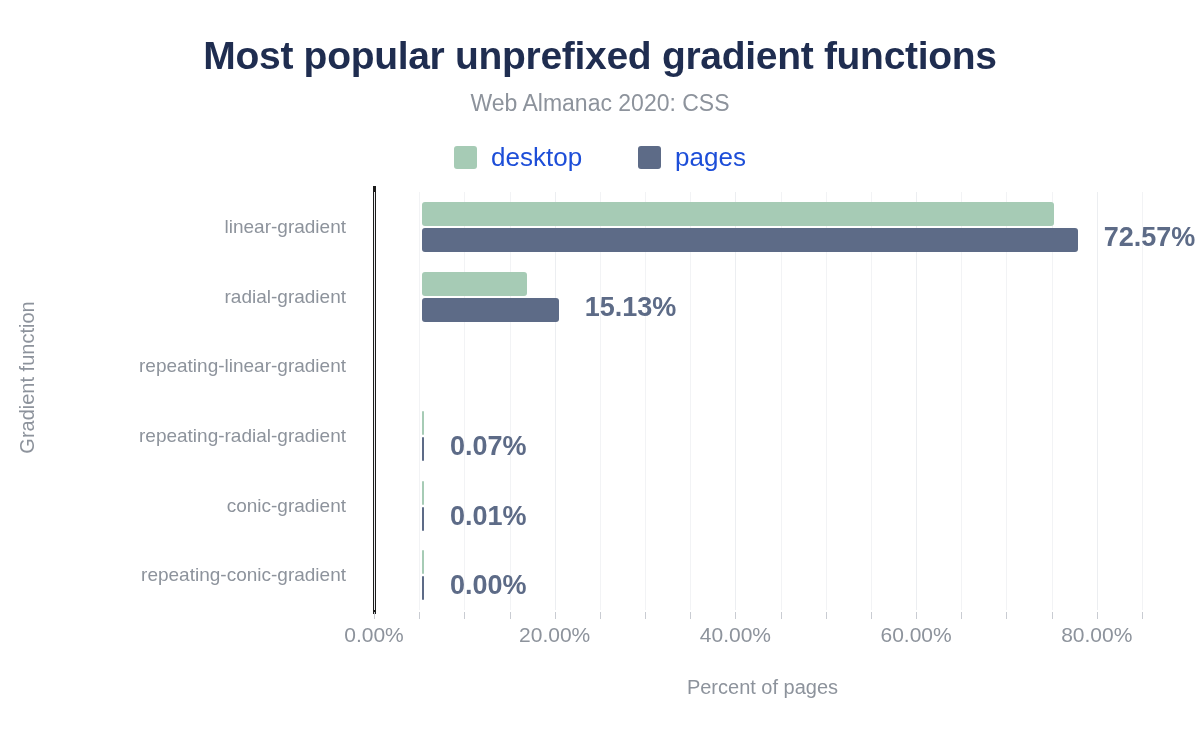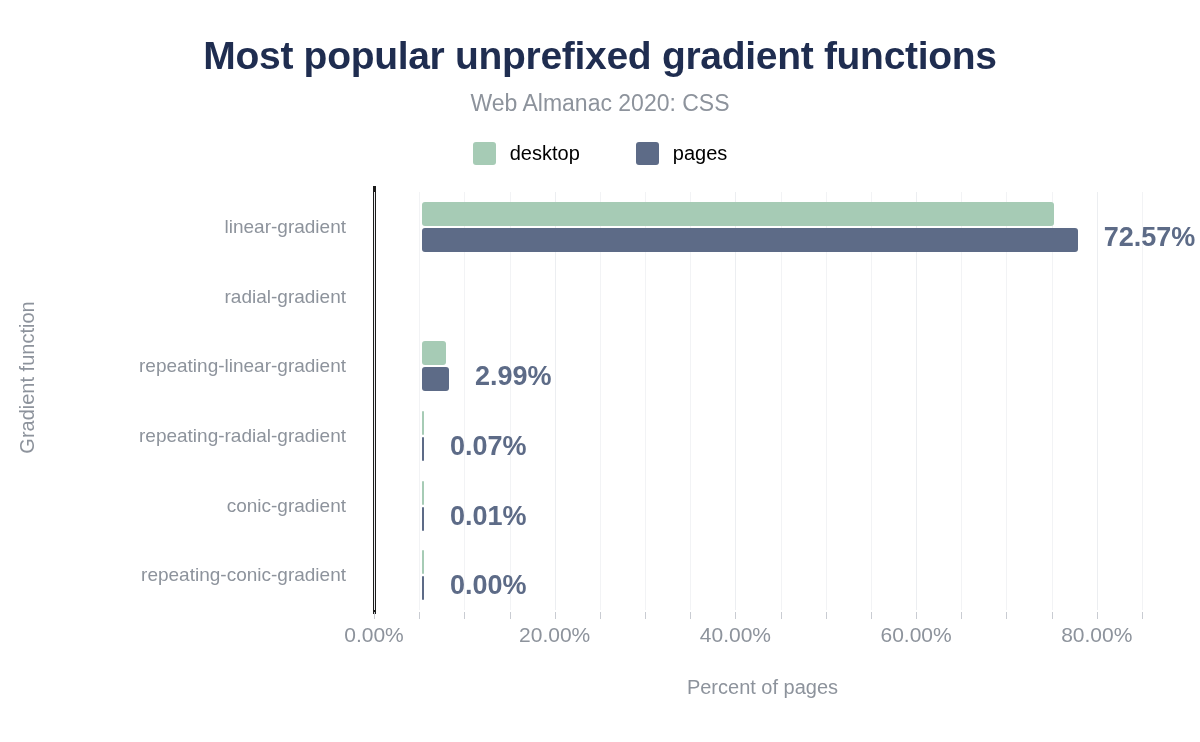--- a/index.html
+++ b/index.html
@@ -60,22 +60,22 @@
     align-items: center;
     gap: 14px;
   }
   .legend-swatch {
     width: 23px;
     height: 23px;
     border-radius: 3px;
     display: block;
   }
   .legend-label {
-    font-size: 20px;
-    color: #000000;
+    font-size: 26px;
+    color: #1d4ed8;
   }
 
   
   .plot {
     position: absolute;
     left: 374px;
     top: 192px;
     width: 777px;
     height: 418px;
   }
@@ -236,24 +236,24 @@
         <div class="gridline" style="left: 677.616px;"></div>
         <div class="gridline major" style="left: 722.791px;"></div>
         <div class="gridline" style="left: 767.965px;"></div>
       </div>
     <div class="bar-rows" id="bar-rows">
         <div class="bar-row" style="top: 0px; height: 69.6667px;">
           <div class="bar desktop" title="linear-gradient desktop" style="width: 631.809px; background: rgb(166, 203, 181);"></div>
           <div class="bar mobile" title="linear-gradient mobile" style="width: 655.662px; background: rgb(93, 107, 135);"></div>
           <div class="bar-value-label" style="left: 681.662px;">72.57%</div>
         </div>
-        <div class="bar-row" style="top: 139.333px; height: 69.6667px;">
-          <div class="bar desktop" title="repeating-linear-gradient desktop" style="width: 24.3942px; background: rgb(166, 203, 181);"></div>
-          <div class="bar mobile" title="repeating-linear-gradient mobile" style="width: 27.0143px; background: rgb(93, 107, 135);"></div>
-          <div class="bar-value-label" style="left: 53.0143px;">2.99%</div>
+        <div class="bar-row" style="top: 69.6667px; height: 69.6667px;">
+          <div class="bar desktop" title="radial-gradient desktop" style="width: 105.076px; background: rgb(166, 203, 181);"></div>
+          <div class="bar mobile" title="radial-gradient mobile" style="width: 136.698px; background: rgb(93, 107, 135);"></div>
+          <div class="bar-value-label" style="left: 162.698px;">15.13%</div>
         </div>
         <div class="bar-row" style="top: 209px; height: 69.6667px;">
           <div class="bar desktop" title="repeating-radial-gradient desktop" style="width: 2px; background: rgb(166, 203, 181);"></div>
           <div class="bar mobile" title="repeating-radial-gradient mobile" style="width: 2px; background: rgb(93, 107, 135);"></div>
           <div class="bar-value-label" style="left: 28px;">0.07%</div>
         </div>
         <div class="bar-row" style="top: 278.667px; height: 69.6667px;">
           <div class="bar desktop" title="conic-gradient desktop" style="width: 2px; background: rgb(166, 203, 181);"></div>
           <div class="bar mobile" title="conic-gradient mobile" style="width: 2px; background: rgb(93, 107, 135);"></div>
           <div class="bar-value-label" style="left: 28px;">0.01%</div>

